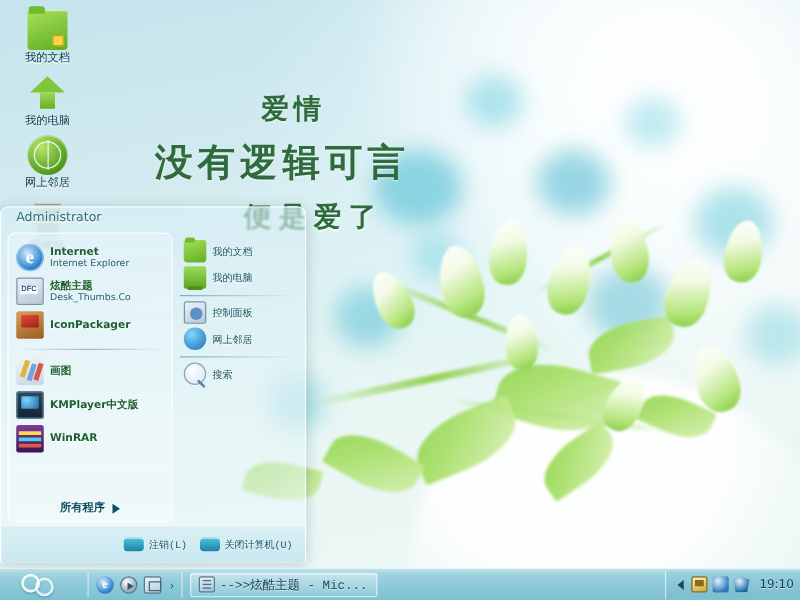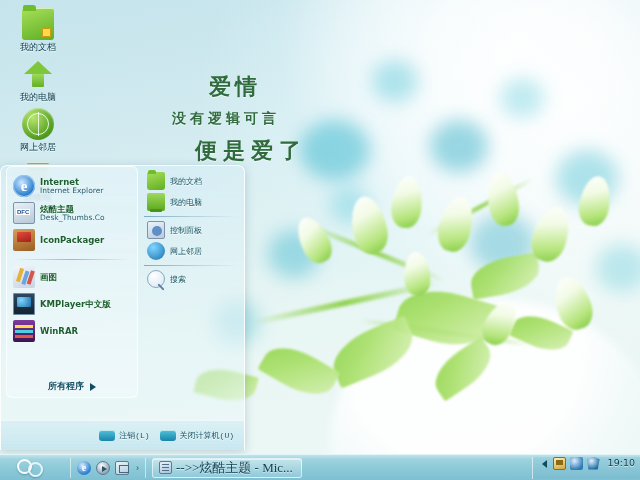--- a/index.html
+++ b/index.html
@@ -59,21 +59,21 @@
     position: absolute; left: 0; top: 72px; width: 430px;
     text-align: center;
     font-family: "DejaVu Sans", sans-serif;
     color: #2f6b3d;
     text-shadow: 0 1px 1px rgba(255,255,255,.65);
     pointer-events: none;
     user-select: none;
   }
   #poem .l { display:block; font-weight: 600; letter-spacing: 4px; }
   #poem .l1 { font-size: 22px; margin-left: 40px; }
-  #poem .l2 { font-size: 14px; margin-top: 8px; margin-left: 22px; }
+  #poem .l2 { font-size: 30px; margin-top: 8px; margin-left: 22px; }
   #poem .l3 { font-size: 22px; margin-top: 8px; margin-left: 46px; letter-spacing: 10px; }
   #poem .l4 { font-size: 22px; margin-top: 8px; margin-left: 72px; letter-spacing: 6px; }
 
   
   .dicon {
     position: absolute; left: 6px; width: 64px;
     text-align: center; cursor: default;
   }
   .dicon .glyph {
     width: 32px; height: 32px; margin: 0 auto 2px;
@@ -298,27 +298,27 @@
     border-radius:3px;
     background: linear-gradient(180deg, rgba(255,255,255,.38), rgba(255,255,255,.12));
     border:1px solid rgba(255,255,255,.6);
     box-shadow: inset 0 1px 0 rgba(255,255,255,.55);
     cursor:default;
   }
   .task .tico { width:13px;height:13px;flex:0 0 13px;
     background: linear-gradient(160deg,#eaf2fa,#a9c3d8); border:1px solid #5d7b8d; border-radius:2px; position:relative;}
   .task .tico:after{content:"";position:absolute;left:2px;top:2px;width:7px;height:1px;background:#4b708a;box-shadow:0 3px 0 #4b708a,0 6px 0 #4b708a;}
   .task .tlbl {
-    font-family:Liberation Serif, serif; font-size:13px; color:#103e50;
+    font-family:Liberation Mono, monospace; font-size:10px; color:#103e50;
     white-space:nowrap; overflow:hidden; text-overflow:ellipsis;
     text-shadow:0 1px 0 rgba(255,255,255,.55);
   }
 
   #tray {
-    display:flex; gap:4px; height:22px; padding:0 5px 0 7px;
+    display:flex; align-items:center; gap:4px; height:22px; padding:0 5px 0 7px;
     border-left:1px solid rgba(255,255,255,.6);
     background: linear-gradient(180deg, rgba(150,205,220,.55), rgba(120,185,205,.55));
   }
   .tray-ico { width:13px;height:13px;position:relative;cursor:default;}
   .ti-chev { width:9px;height:13px; }
   .ti-chev:after{content:"";position:absolute;left:2px;top:3px;border-right:5px solid #0f4c5f;border-top:4px solid transparent;border-bottom:4px solid transparent;}
   .ti-mon { background: linear-gradient(160deg,#fdf0c0,#d0a83a); border:1px solid #8d6d17; border-radius:2px;}
   .ti-mon:after{content:"";position:absolute;left:2px;top:2px;width:7px;height:5px;background:#8a6a14;}
   .ti-net { background: radial-gradient(circle at 35% 30%, #dff0ff, #2e7bb5 72%); border-radius:2px;}
   .ti-shield { background: radial-gradient(circle at 35% 30%, #e3f1ff, #16699e 72%);
@@ -391,20 +391,23 @@
     <div class="glyph ico-globe"></div>
     <span class="lbl">网上邻居</span>
   </div>
   <div class="dicon" style="top:158px;">
     <div class="glyph ico-bin"></div>
     <span class="lbl">回收站</span>
   </div>
 
   <div id="startmenu">
 
+    <div id="sm-header">
+      <span>Administrator</span>
+    </div>
 
     <div id="sm-body">
 
       <div id="sm-left">
 
         <div class="sm-item">
           <div class="sm-ico ai-ie"></div>
           <span class="txt">
             <span class="t1">Internet</span>
             <span class="t2">Internet Explorer</span>

